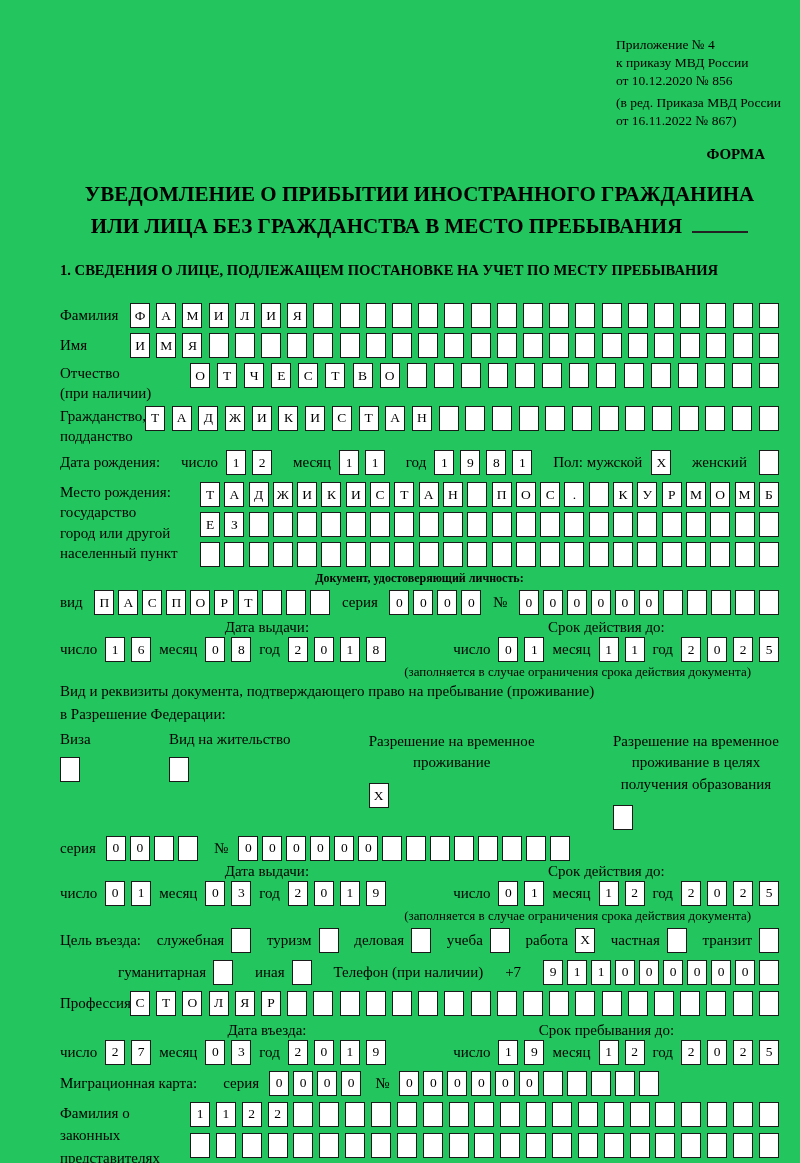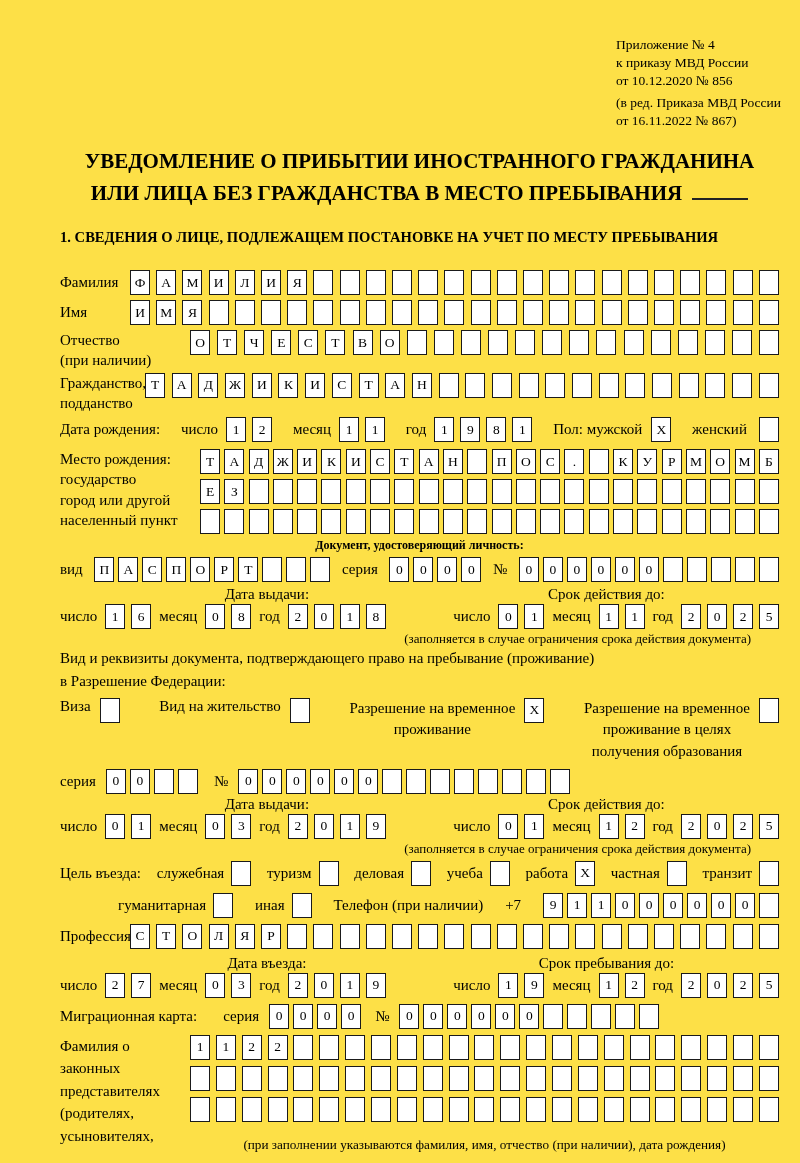--- a/index.html
+++ b/index.html
@@ -1,18 +1,18 @@
 <!DOCTYPE html>
 <html><head>
 <meta charset="utf-8">
 <style>
   html,body { margin:0; padding:0; background:#ffffff; }
   .page {
     width:800px; height:1163px; box-sizing:border-box; position:relative;
-    background:#fde047; color:#000;
+    background:#22c55e; color:#000;
     font-family:"Liberation Serif","DejaVu Serif",serif;
     font-size:15px; padding:36px 21px 0 60px; overflow:hidden;
   }
   
   .annex { width:190px; margin-left:556px; font-size:13.5px; line-height:1.32; }
   .annex-ed { margin-top:5px; }
   .form-label { text-align:right; padding-right:14px; font-weight:bold; margin-top:16px; font-size:15px; }
   .title { text-align:center; font-weight:bold; font-size:21px; margin-top:16px; line-height:1.5; }
   .title-underline { display:inline-block; width:56px; border-bottom:2px solid #222; height:2px; margin-left:10px; }
   .sec-heading { font-weight:bold; font-size:14.6px; margin-top:20px; margin-bottom:24px; }
@@ -43,21 +43,21 @@
   .dates-labels .dl1 { width:52%; text-align:center; padding-left:40px; box-sizing:border-box; }
   .dates-labels .dl2 { flex:1; text-align:center; }
   .dates-row { display:flex; margin-top:1px; }
   .dates-col1 { width:52%; display:flex; align-items:center; gap:8px; }
   .dates-col2 { flex:1; display:flex; align-items:center; gap:8px; padding-left:24px; }
   .note { font-size:13px; text-align:right; padding-right:28px; margin-top:2px; }
 
   .stay-doc-text { line-height:1.55; margin-bottom:4px; }
 
   .opts-row { display:flex; justify-content:space-between; margin-bottom:6px; }
-  .opt { display:flex; align-items:flex-start; gap:9px; }
+  .opt { display:flex; align-items:flex-start; gap:9px;flex-direction:column; }
   .opt-lines { display:flex; flex-direction:column; text-align:center; line-height:1.45; }
 
   .purpose-row { display:flex; justify-content:space-between; align-items:center; margin-bottom:7px; }
   .purpose2-row { display:flex; justify-content:space-between; align-items:center; margin-left:58px; margin-bottom:6px; }
   .popt { display:flex; align-items:center; gap:7px; }
 
   .mig-row { display:flex; align-items:center; margin-top:6px; margin-bottom:6px; }
 
   .rep-block { display:flex; align-items:flex-start; margin-top:4px; }
   .rep-lines { line-height:1.5; }
@@ -70,20 +70,21 @@
 <div class="page">
 
   <div class="annex">
     <div>Приложение № 4</div>
     <div>к приказу МВД России</div>
     <div>от 10.12.2020 № 856</div>
     <div class="annex-ed">(в ред. Приказа МВД России</div>
     <div>от 16.11.2022 № 867)</div>
   </div>
 
+  <div class="form-label">ФОРМА</div>
 
   <div class="title">
     <div>УВЕДОМЛЕНИЕ О ПРИБЫТИИ ИНОСТРАННОГО ГРАЖДАНИНА</div>
     <div><span>ИЛИ ЛИЦА БЕЗ ГРАЖДАНСТВА В МЕСТО ПРЕБЫВАНИЯ</span><span class="title-underline"></span></div>
   </div>
 
   <div class="sec-heading">1. СВЕДЕНИЯ О ЛИЦЕ, ПОДЛЕЖАЩЕМ ПОСТАНОВКЕ НА УЧЕТ ПО МЕСТУ ПРЕБЫВАНИЯ</div>
 
   <div class="row mb5">
     <span class="lbl w70">Фамилия</span>

